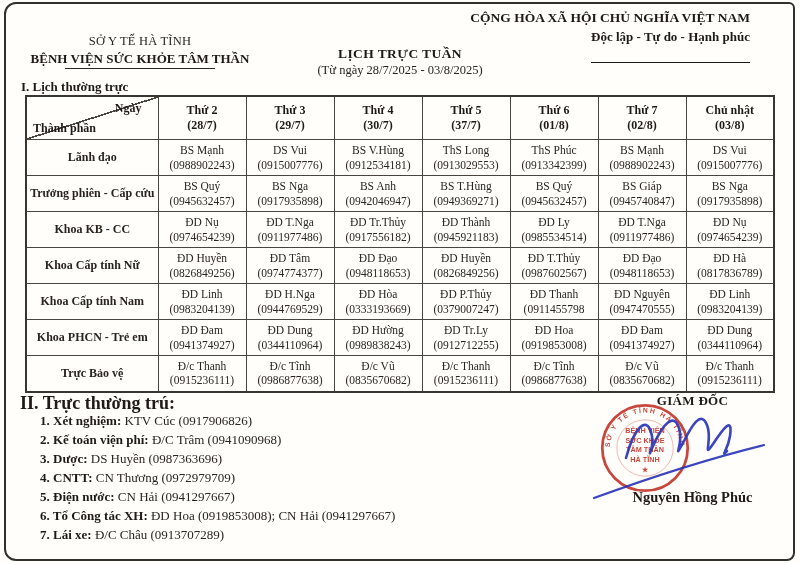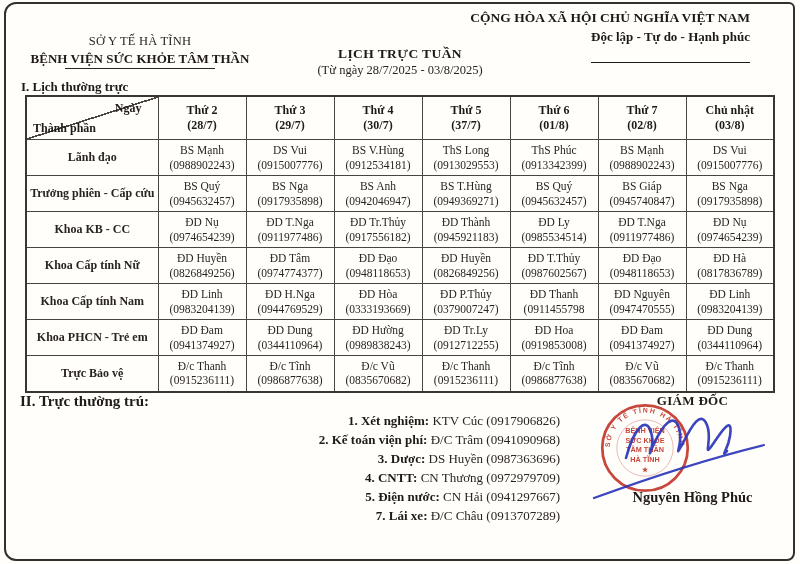--- a/index.html
+++ b/index.html
@@ -45,23 +45,23 @@
     position:relative;padding:0;
     background:linear-gradient(to bottom right,
       transparent calc(50% - 0.8px),
       #4a443e calc(50% - 0.8px) calc(50% + 0.8px),
       transparent calc(50% + 0.8px));
   }
   .corner-top{position:absolute;top:4px;right:16px;font-size:12px;font-weight:700;}
   .corner-bottom{position:absolute;bottom:3px;left:6px;font-size:12px;font-weight:700;}
 
   
-  .sec2-heading{position:absolute;left:20px;top:393px;font-size:15px;}
+  .sec2-heading{position:absolute;left:20px;top:393px;font-size:18px;}
   .sec2-items{position:absolute;left:40px;top:411px;width:520px;font-size:13px;line-height:19px;}
-  .sec2-items .item{white-space:nowrap;text-align:right;}
+  .sec2-items .item{white-space:nowrap;}
 
   
   .director-title{position:absolute;left:600px;top:393px;width:185px;text-align:center;font-size:13px;letter-spacing:.3px;}
   .stamp{position:absolute;left:598px;top:401px;width:94px;height:94px;opacity:.88;}
   .sig-ink{position:absolute;left:580px;top:398px;width:200px;height:112px;}
   .director-name{position:absolute;left:600px;top:489px;width:185px;text-align:center;font-size:14.5px;}
 </style>
 </head>
 <body>
 
@@ -349,20 +349,21 @@
       </tbody>
   </table>
 
   <div class="sec2-heading b">II. Trực thường trú:</div>
   <div class="sec2-items" id="sec2-items">
       <div class="item"><span class="b">1. Xét nghiệm:</span> <span>KTV Cúc (0917906826)</span></div>
       <div class="item"><span class="b">2. Kế toán viện phí:</span> <span>Đ/C Trâm (0941090968)</span></div>
       <div class="item"><span class="b">3. Dược:</span> <span>DS Huyền (0987363696)</span></div>
       <div class="item"><span class="b">4. CNTT:</span> <span>CN Thương (0972979709)</span></div>
       <div class="item"><span class="b">5. Điện nước:</span> <span>CN Hải (0941297667)</span></div>
+      <div class="item"><span class="b">6. Tổ Công tác XH:</span> <span>ĐD Hoa (0919853008); CN Hải (0941297667)</span></div>
       <div class="item"><span class="b">7. Lái xe:</span> <span>Đ/C Châu (0913707289)</span></div>
     </div>
 
   <div class="director-title b">GIÁM ĐỐC</div>
 
   <svg class="stamp" viewBox="0 0 110 110">
     <circle cx="55" cy="55" r="50" fill="none" stroke="#c02e23" stroke-width="3.2"></circle>
     <circle cx="55" cy="55" r="33" fill="none" stroke="#c02e23" stroke-width="0.8" opacity="0.55"></circle>
     <path id="ringPath" d="M 23.3 80.7 A 41 41 0 1 1 86.7 80.7" fill="none"></path>
     <text font-size="8" font-weight="700" fill="#c02e23" letter-spacing="2" font-family="Liberation Sans, sans-serif">

